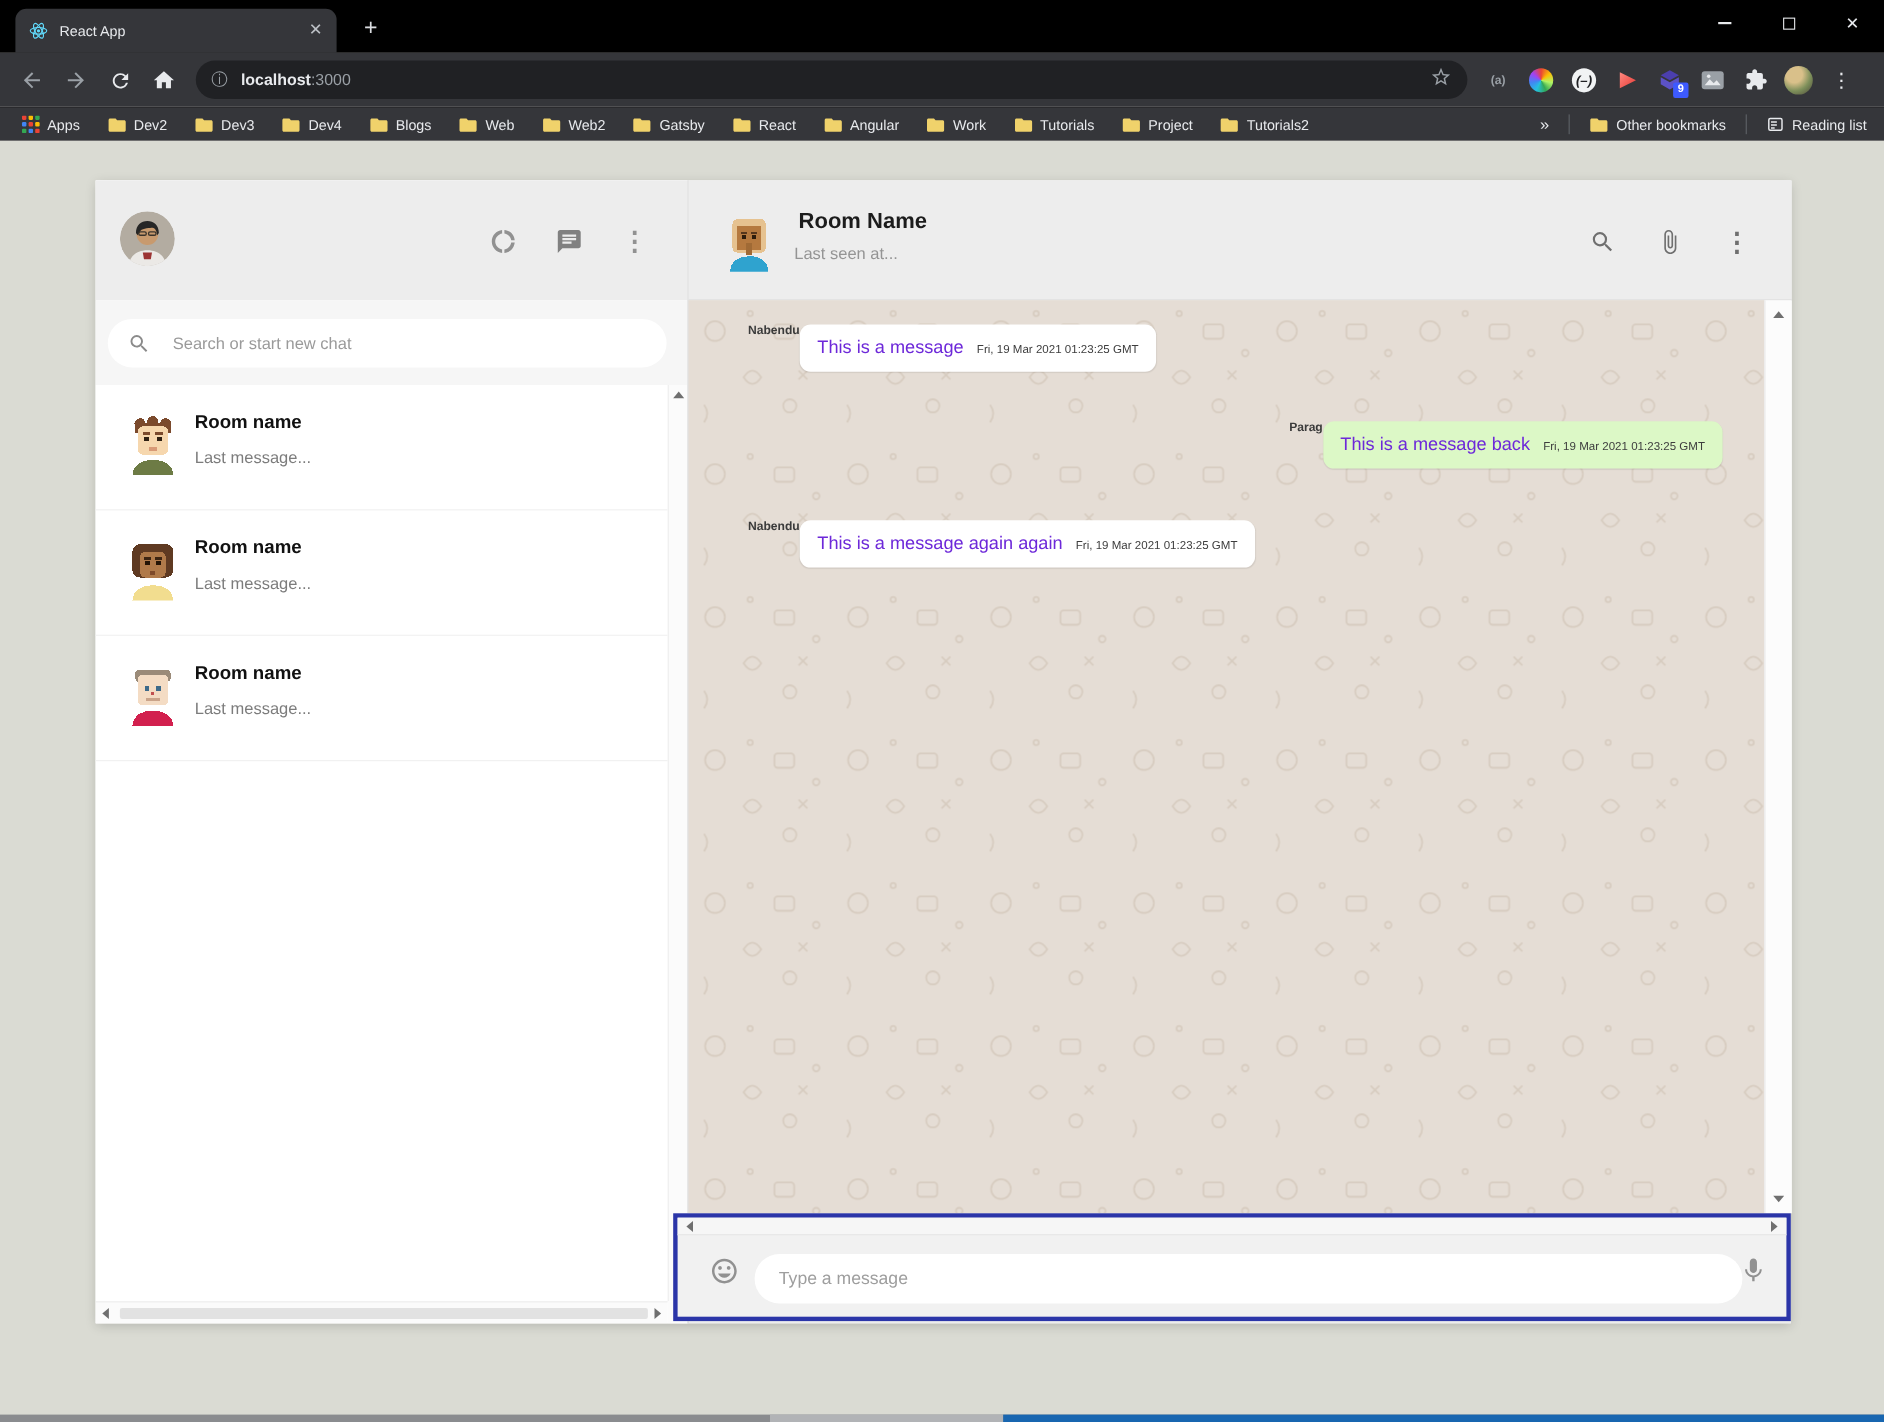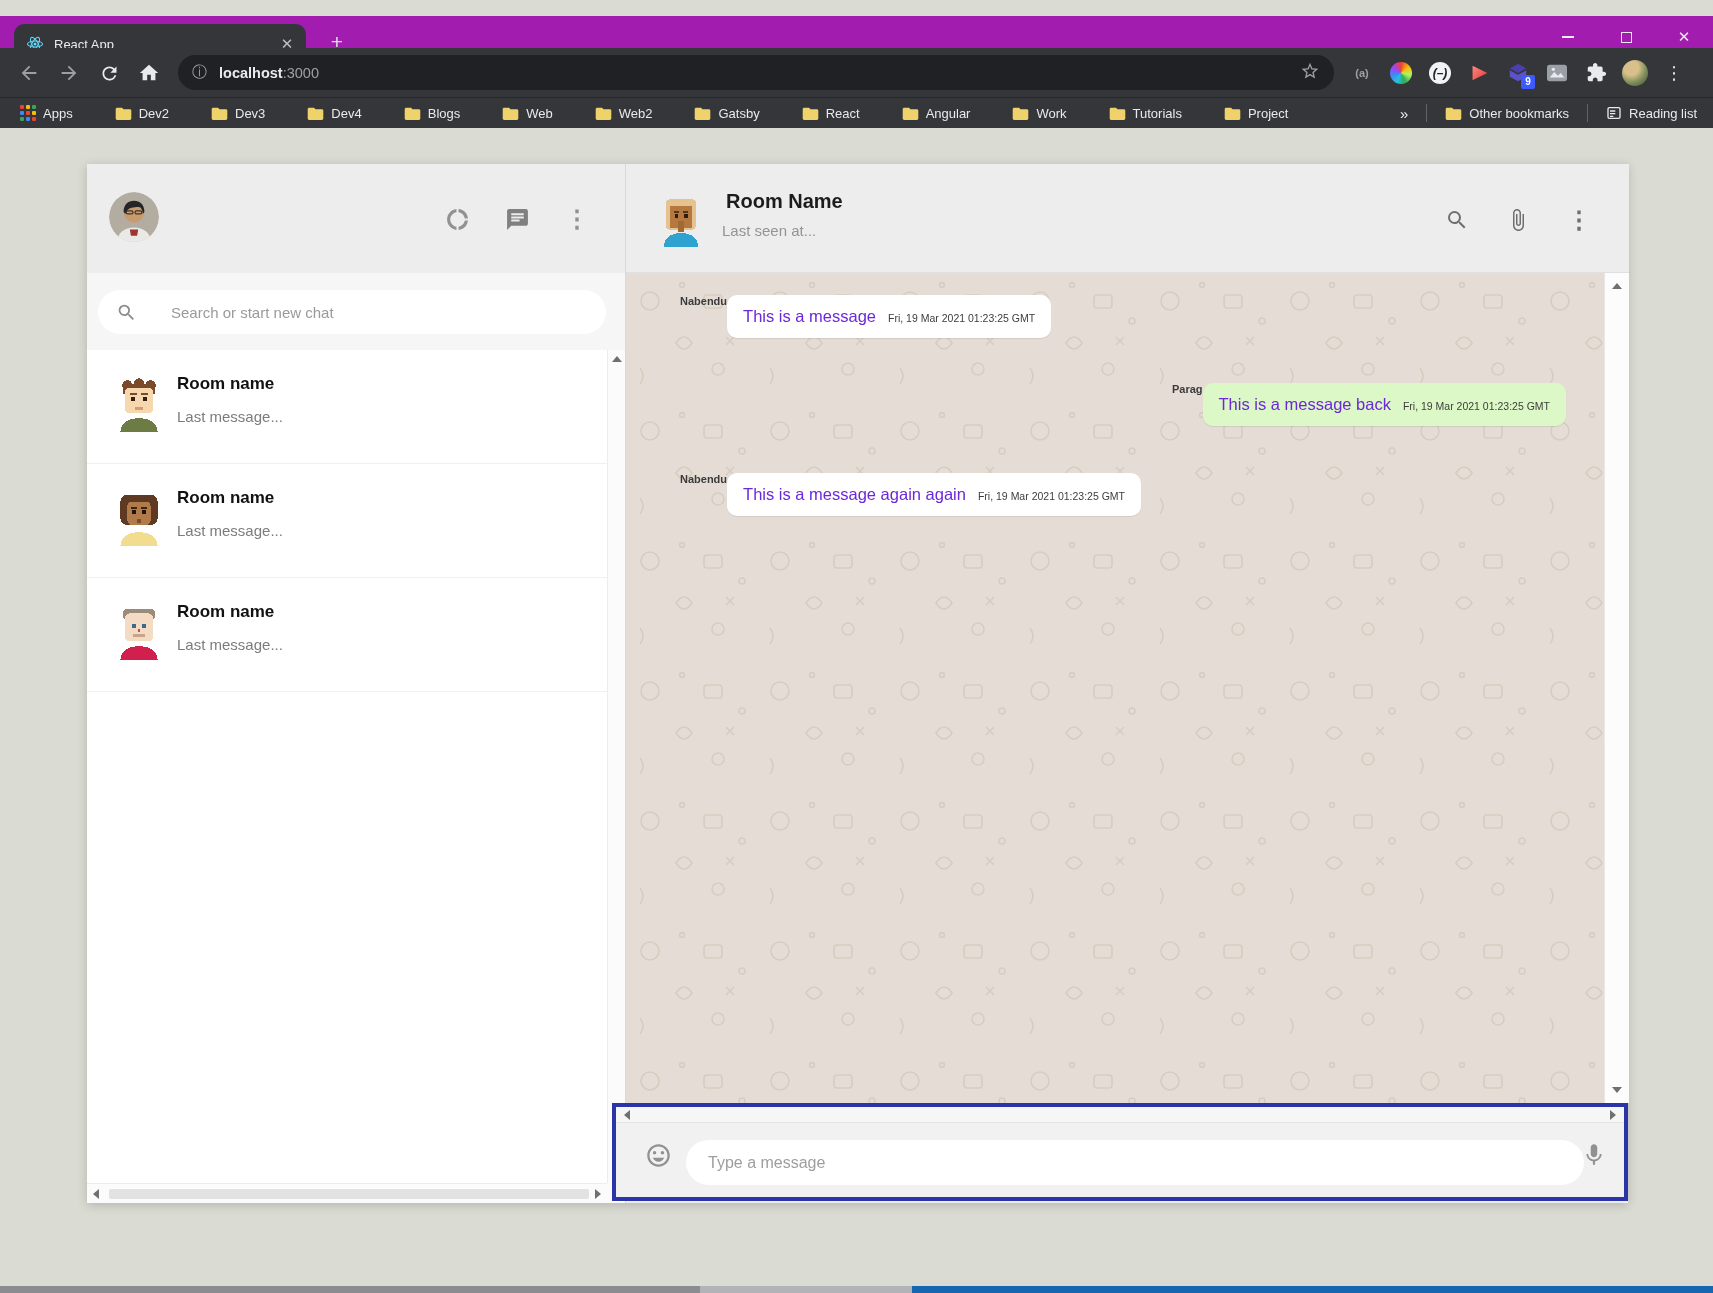--- a/index.html
+++ b/index.html
@@ -2,21 +2,21 @@
 <html><head>
 <meta charset="utf-8">
 <style>
   * { margin:0; padding:0; box-sizing:border-box; }
   html,body { width:1713px; height:1293px; }
   body { font-family:"Liberation Sans", sans-serif; background:#dadbd3; overflow:hidden; }
   .abs { position:absolute; }
   .screen { position:relative; width:1713px; height:1293px; background:#dadbd3; overflow:hidden; }
 
   
-  .tabstrip { left:0; top:16px; width:1713px; height:48px; background:#a21caf; }
+  .tabstrip { left:0; top:0; width:1713px; height:48px; background:#000000; }
   .tab { left:14px; top:8px; width:292px; height:40px; background:#35363a; border-radius:10px 10px 0 0;
          display:flex; align-items:center; padding:0 10px 0 12px; }
   .tab-title { color:#e8eaed; font-size:13px; margin-left:10px; flex:1; white-space:nowrap; overflow:hidden; }
   .tab-close { color:#bdc1c6; font-size:14px; width:18px; height:18px; line-height:18px; text-align:center; border-radius:50%; }
   .newtab { left:322px; top:12px; width:30px; height:30px; color:#dadce0; font-size:21px; line-height:28px; text-align:center; border-radius:50%; }
   .win-controls { right:0; top:0; height:42px; display:flex; }
   .win-btn { width:58px; height:42px; display:flex; align-items:center; justify-content:center; color:#e8eaed; }
   .glyph-min { width:12px; height:1.5px; background:#e8eaed; display:block; }
   .glyph-max { width:11px; height:11px; border:1.5px solid #e8eaed; display:block; }
   .glyph-close { font-size:15px; }
@@ -37,21 +37,21 @@
   .circ-minus { width:22px; height:22px; border-radius:50%; background:#f1f3f4; color:#202124; font-size:12px; font-weight:bold;
                 display:flex; align-items:center; justify-content:center; }
   .badge { position:absolute; right:-3px; bottom:-2px; background:#3d5afe; color:#fff; font-size:10px; font-weight:bold;
            width:14px; height:14px; display:flex; align-items:center; justify-content:center; border-radius:2px; }
   .profile-av { width:26px; height:26px; border-radius:50%;
                 background:radial-gradient(circle at 35% 30%, #d9c08a 0 30%, #7d8f5a 60%, #4a4438 100%); }
   .kebab { color:#e8eaed; font-size:18px; letter-spacing:0; }
 
   .bookmarks { left:0; top:97px; width:1713px; height:31px; background:#35363a; border-top:1px solid rgba(0,0,0,.28);
                display:flex; align-items:center; padding-left:14px; color:#e8eaed; font-size:13px; }
-  .bm-left { display:flex; align-items:center; gap:30px; width:1280px; overflow:hidden; white-space:nowrap; }
+  .bm-left { display:flex; align-items:center; gap:13px; width:1280px; overflow:hidden; white-space:nowrap; }
   .bm-item { display:flex; align-items:center; gap:7px; padding:0 6px; }
   .bm-right { position:absolute; right:10px; top:0; height:30px; display:flex; align-items:center; gap:12px; }
   .bm-sep { width:1px; height:18px; background:#5f6368; }
   .bm-chevron { color:#e8eaed; font-size:15px; padding:0 6px; }
   .apps-grid { width:16px; height:16px; display:grid; grid-template-columns:repeat(3,1fr); gap:1.5px; }
   .apps-grid i { border-radius:1px; }
 
   
   .page { left:0; top:128px; width:1713px; height:1158px; background:#dadbd3; }
   .app { left:87px; top:36px; width:1541px; height:1039px; background:#fff; box-shadow:0 2px 10px rgba(0,0,0,.18); }
@@ -59,21 +59,21 @@
   
   .sidebar { left:0; top:0; width:538px; height:1039px; background:#fff; }
   .s-header { left:0; top:0; width:538px; height:109px; background:#ededed; }
   .s-avatar { left:22px; top:28px; width:50px; height:50px; border-radius:50%; overflow:hidden; }
   .s-icons { right:30px; top:37px; display:flex; gap:24px; align-items:center; }
   .icon-btn { width:36px; height:36px; display:flex; align-items:center; justify-content:center; }
   .dots { color:#919191; font-size:24px; font-weight:bold; }
   .s-search { left:0; top:109px; width:538px; height:77px; background:#f6f6f6; }
   .search-pill { left:11px; top:17px; width:508px; height:44px; background:#fff; border-radius:22px;
                  display:flex; align-items:center; padding:0 18px; }
-  .search-pill input { border:none; outline:none; flex:1; margin-left:34px; font-size:15px; font-family:"Liberation Sans",sans-serif; color:#404040; background:transparent; }
+  .search-pill input { border:none; outline:none; flex:1; margin-left:20px; font-size:15px; font-family:"Liberation Sans",sans-serif; color:#404040; background:transparent; }
   .search-pill input::placeholder { color:#9a9a9a; }
   .room-list { left:0; top:186px; width:520px; height:833px; background:#fff; }
   .room-item { position:absolute; left:0; width:520px; height:114px; border-bottom:1px solid #f0f0f0; }
   .room-av { position:absolute; left:24px; top:26px; width:56px; height:56px; }
   .room-name { position:absolute; left:90px; top:24px; font-size:17px; font-weight:bold; color:#111; }
   .room-last { position:absolute; left:90px; top:58px; font-size:15px; color:#7c7c7c; }
 
   
   .sb-v { background:#fbfbfb; border-left:1px solid #ededed; }
   .sb-h { background:#fbfbfb; border-top:1px solid #ededed; }

